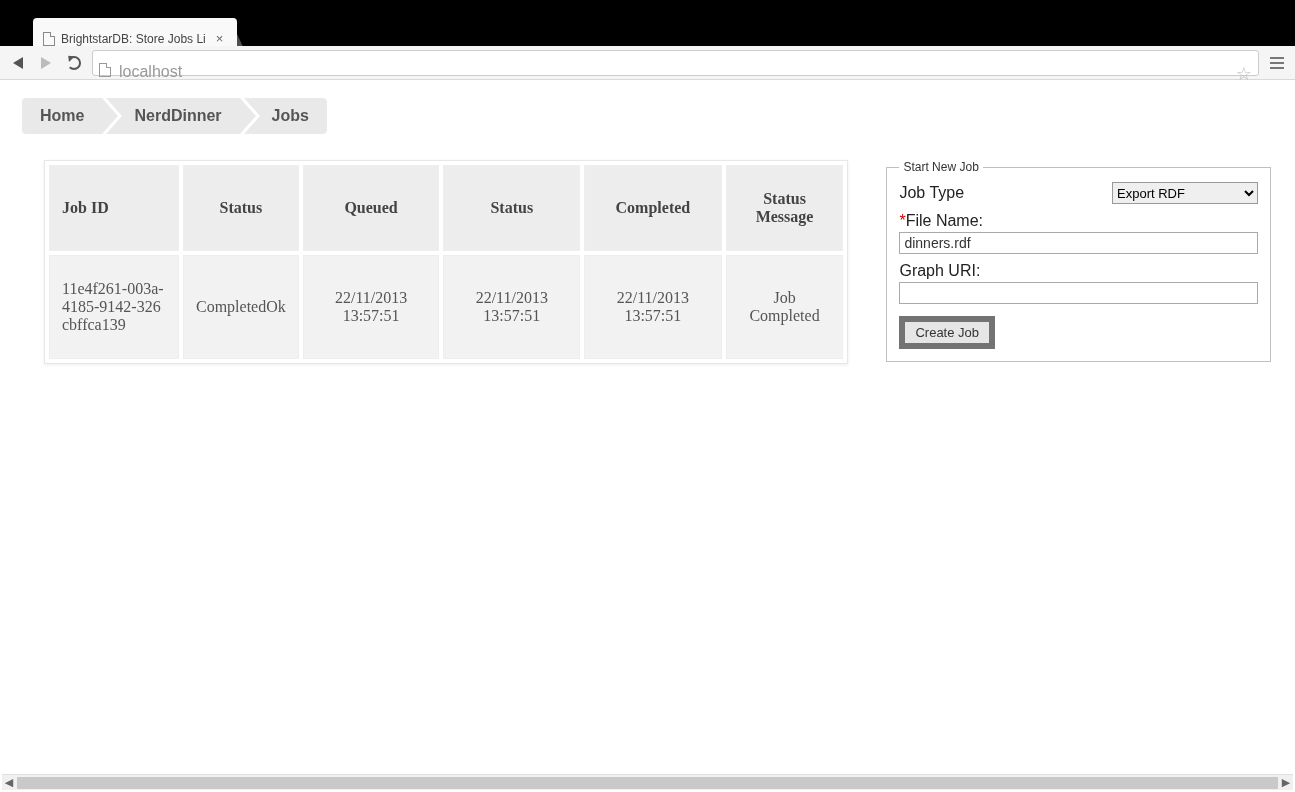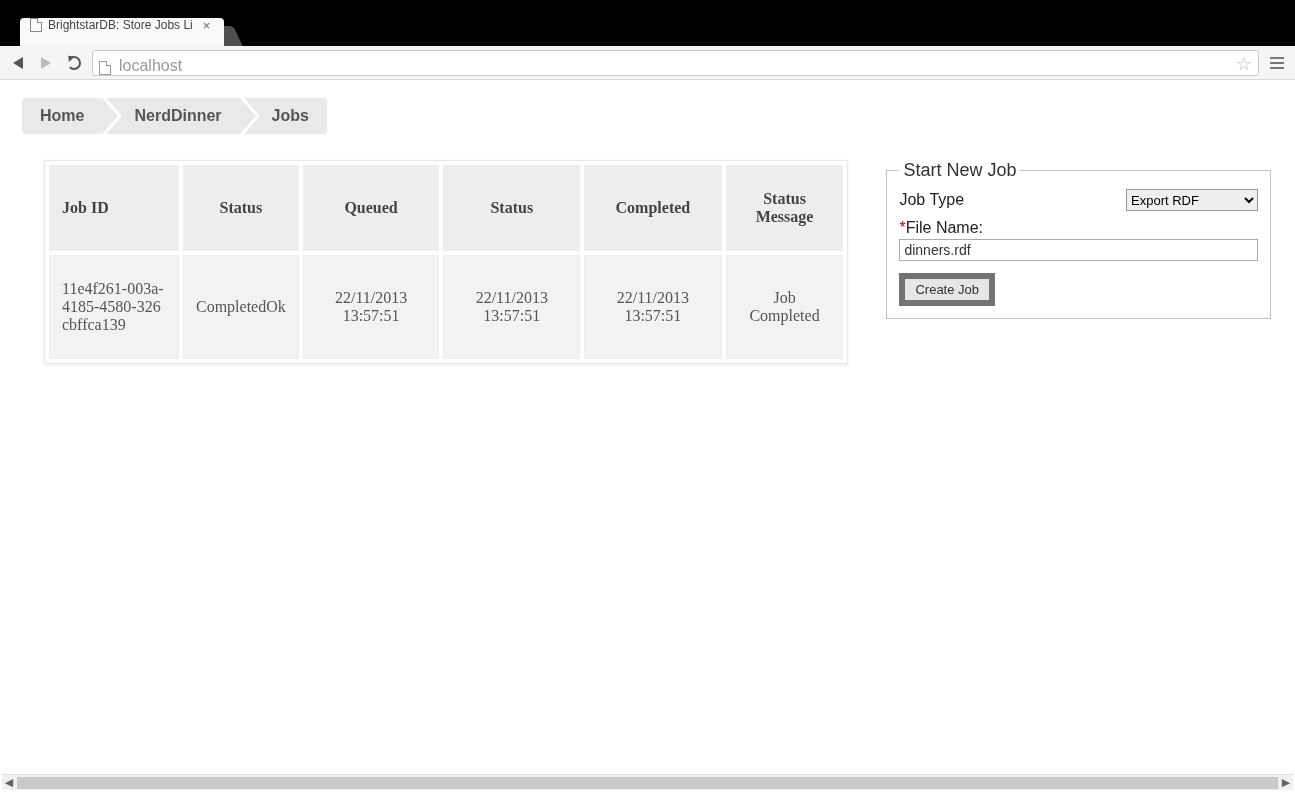--- a/index.html
+++ b/index.html
@@ -2,24 +2,24 @@
 <html><head>
 <meta charset="utf-8">
 <style>
   * { box-sizing: border-box; }
   html, body { margin: 0; padding: 0; font-family: Arial, Helvetica, sans-serif; }
   body { width: 1295px; height: 792px; overflow: hidden; background: #fff; position: relative; }
 
   
   .titlebar { height: 46px; background: #000; position: relative; }
   .tab {
-    position: absolute; left: 20px; bottom: 0;
+    position: absolute; left: 33px; bottom: 0;
     height: 28px; background: #f9f9f9;
     border-top-left-radius: 4px; border-top-right-radius: 4px;
-    padding: 0 14px 0 10px; display: flex; align-items: flex-start;
+    padding: 0 14px 0 10px; display: flex; align-items: flex-end;
     font-size: 12px; color: #444;
   }
   .tab::before, .tab::after {
     content: ""; position: absolute; bottom: 0; width: 12px; height: 28px;
   }
   .tab .doc-icon { width: 12px; height: 14px; border: 1px solid #888; margin-right: 6px; position: relative; }
   .tab .doc-icon::after { content: ""; position: absolute; top: -1px; right: -1px; width: 4px; height: 4px; background: #f9f9f9; border-left: 1px solid #888; border-bottom: 1px solid #888; }
   .tab .close-x { margin-left: 10px; color: #666; font-size: 13px; cursor: pointer; }
   .tab-shadow {
     position: absolute; left: 200px; bottom: 0;
@@ -40,21 +40,21 @@
     width: 14px; height: 14px; border: 2px solid #555; border-radius: 50%;
     border-left-color: transparent; position: relative;
   }
   .reload-icon::after {
     content: ""; position: absolute; top: -3px; left: -3px;
     width: 0; height: 0; border-left: 4px solid transparent; border-right: 4px solid transparent;
     border-bottom: 5px solid #555; transform: rotate(-45deg);
   }
   .omnibox {
     flex: 1; height: 26px; background: #fff; border: 1px solid #ccc; border-radius: 3px;
-    display: flex; align-items: flex-end; padding: 0 6px; font-size: 16px; color: #333;
+    display: flex; align-items: flex-start; padding: 12px 6px; font-size: 16px; color: #333;
   }
   .omnibox .page-icon { width: 12px; height: 14px; border: 1px solid #999; margin-right: 8px; position: relative; }
   .omnibox .page-icon::after { content:""; position:absolute; top:-1px; right:-1px; width:4px; height:4px; background:#fff; border-left:1px solid #999; border-bottom:1px solid #999; }
   .omnibox .url-host-prefix { color: #999; }
   .omnibox .url-rest { color: #555; }
   .star-icon { margin-left: auto; color: #bbb; font-size: 18px; cursor: pointer; }
   .menu-btn { width: 20px; display: flex; flex-direction: column; gap: 3px; align-items: center; justify-content: center; cursor: pointer; }
   .menu-btn span { width: 14px; height: 2px; background: #777; }
 
   
@@ -95,27 +95,27 @@
   table.jobs th { font-weight: bold; color: #444; background: #ededed; }
   table.jobs th:first-child, table.jobs td:first-child { text-align: left; }
   table.jobs td:first-child { width: 130px; word-break: break-all; }
   .table-wrap { border: 1px solid #e7e7e7; box-shadow: 0 1px 3px rgba(0,0,0,0.08); display: inline-block; }
 
   
   fieldset.newjob {
     border: 1px solid #bfbfbf; padding: 8px 12px 12px 12px;
     font-size: 16px; color: #222; width: 420px;
   }
-  fieldset.newjob legend { font-size: 18px; color: #333; padding: 0 4px; margin-top: 38px; }
+  fieldset.newjob legend { font-size: 12px; color: #333; padding: 0 4px; margin-top: 38px; }
   .form-row { display: flex; align-items: center; margin-bottom: 8px; gap: 48px; }
   .form-row.stack { display: block; }
   .form-row label { flex: 1; }
   .req { color: #c00; }
   select.jobtype {
-    width: 132px; height: 22px; font-size: 13px; background: #efefef;
+    width: 146px; height: 22px; font-size: 13px; background: #efefef;
     border: 1px solid #999;
   }
   input.text-field {
     width: 100%; height: 22px; border: 1px solid #aaa; padding: 1px 4px;
     font-size: 14px; color: #333; margin-top: 2px;
   }
   button.create {
     background: #e6e6e6; border: 6px solid #737373; padding: 3px 10px;
     font-size: 13px; color: #333; cursor: pointer; margin-top: 4px;
   }
@@ -180,21 +180,21 @@
             <th>Job ID</th>
             <th>Status</th>
             <th>Queued</th>
             <th>Status</th>
             <th>Completed</th>
             <th>Status Message</th>
           </tr>
         </thead>
         <tbody>
           <tr>
-            <td>11e4f261-003a-4185-4580-326cbffca139</td>
+            <td>11e4f261-003a-4185-9142-326cbffca139</td>
             <td>CompletedOk</td>
             <td>22/11/2013 13:57:51</td>
             <td>22/11/2013 13:57:51</td>
             <td>22/11/2013 13:57:51</td>
             <td>Job Completed</td>
           </tr>
         </tbody>
       </table>
     </div>
 
@@ -206,20 +206,24 @@
         <select class="jobtype">
           <option>Export RDF</option>
         </select>
       </div>
 
       <div class="form-row stack">
         <label><span class="req">*</span><span>File Name:</span></label>
         <input type="text" class="text-field" value="dinners.rdf" style="">
       </div>
 
+      <div class="form-row stack">
+        <label>Graph URI:</label>
+        <input type="text" class="text-field" value="" style="">
+      </div>
 
       <button class="create">Create Job</button>
     </fieldset>
   </div>
 </div>
 
 <div class="hscroll">
   <span class="arrow">◀</span>
   <span class="track"></span>
   <span class="arrow">▶</span>

